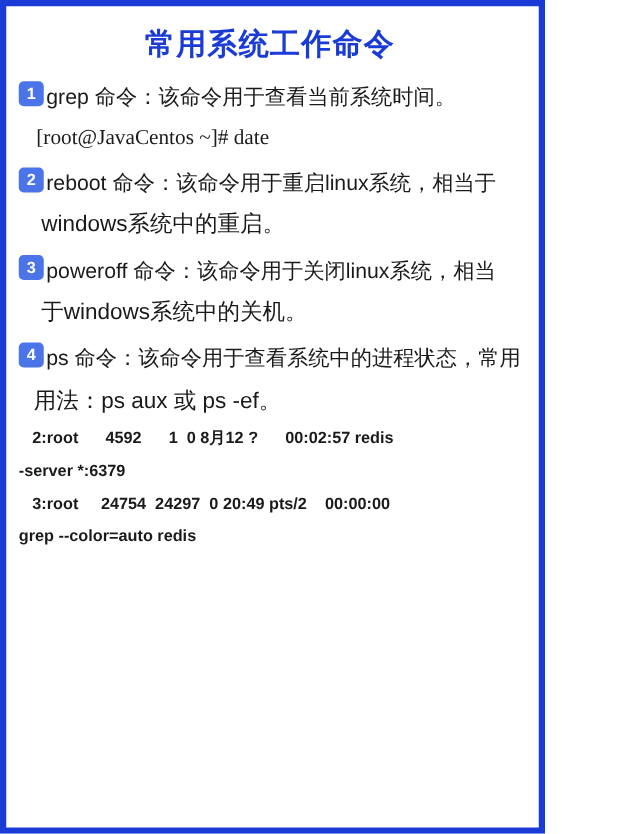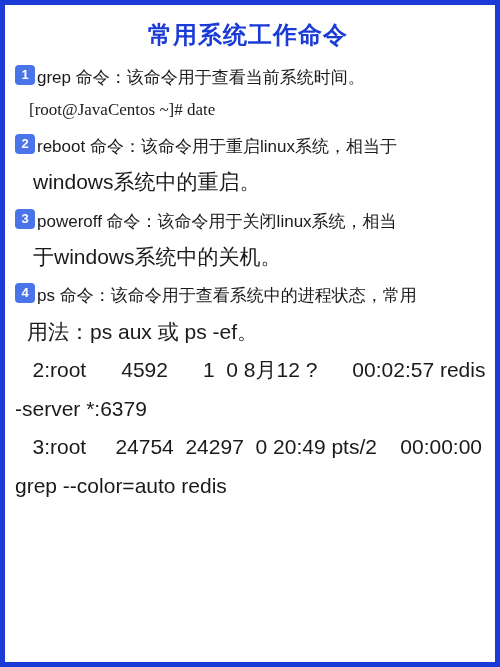--- a/index.html
+++ b/index.html
@@ -5,21 +5,21 @@
   html, body {
     margin: 0;
     padding: 0;
     width: 500px;
     height: 667px;
     font-family: "Microsoft YaHei", "PingFang SC", Arial, sans-serif;
     background: #fff;
   }
   .page {
     box-sizing: border-box;
-    width: 500px;
+    width: 436px;
     height: 667px;
     border: 5px solid #1a3bd6;
     padding: 10px 14px 10px 10px;
     color: #1a1a1a;
   }
   .title {
     text-align: center;
     font-size: 24px;
     font-weight: 700;
     color: #1a3bd6;
@@ -45,37 +45,38 @@
     display: flex;
     align-items: flex-start;
     font-size: 17px;
     line-height: 1.55;
     margin: 10px 0 6px 0;
   }
   .item-head .txt {
     flex: 1;
   }
   .cont {
-    font-size: 21px;
+    font-size: 18px;
     line-height: 1.55;
     margin: 6px 0 6px 18px;
   }
   .mono {
     font-family: Liberation Serif, serif;
     font-size: 17px;
     line-height: 1.55;
     margin: 6px 0 6px 14px;
     white-space: pre-wrap;
   }
   .nowrap-line {
     font-family: "Microsoft YaHei", Arial, sans-serif;
-    font-size: 21px;
+    font-size: 13px;
     line-height: 1.55;
     margin: 6px 0 6px 0;
     white-space: pre;
+    font-weight: bold;
   }
 </style>
 </head>
 <body>
 
 <div class="page">
 
   <div class="title">常用系统工作命令</div>
 
   <div class="item-head">

